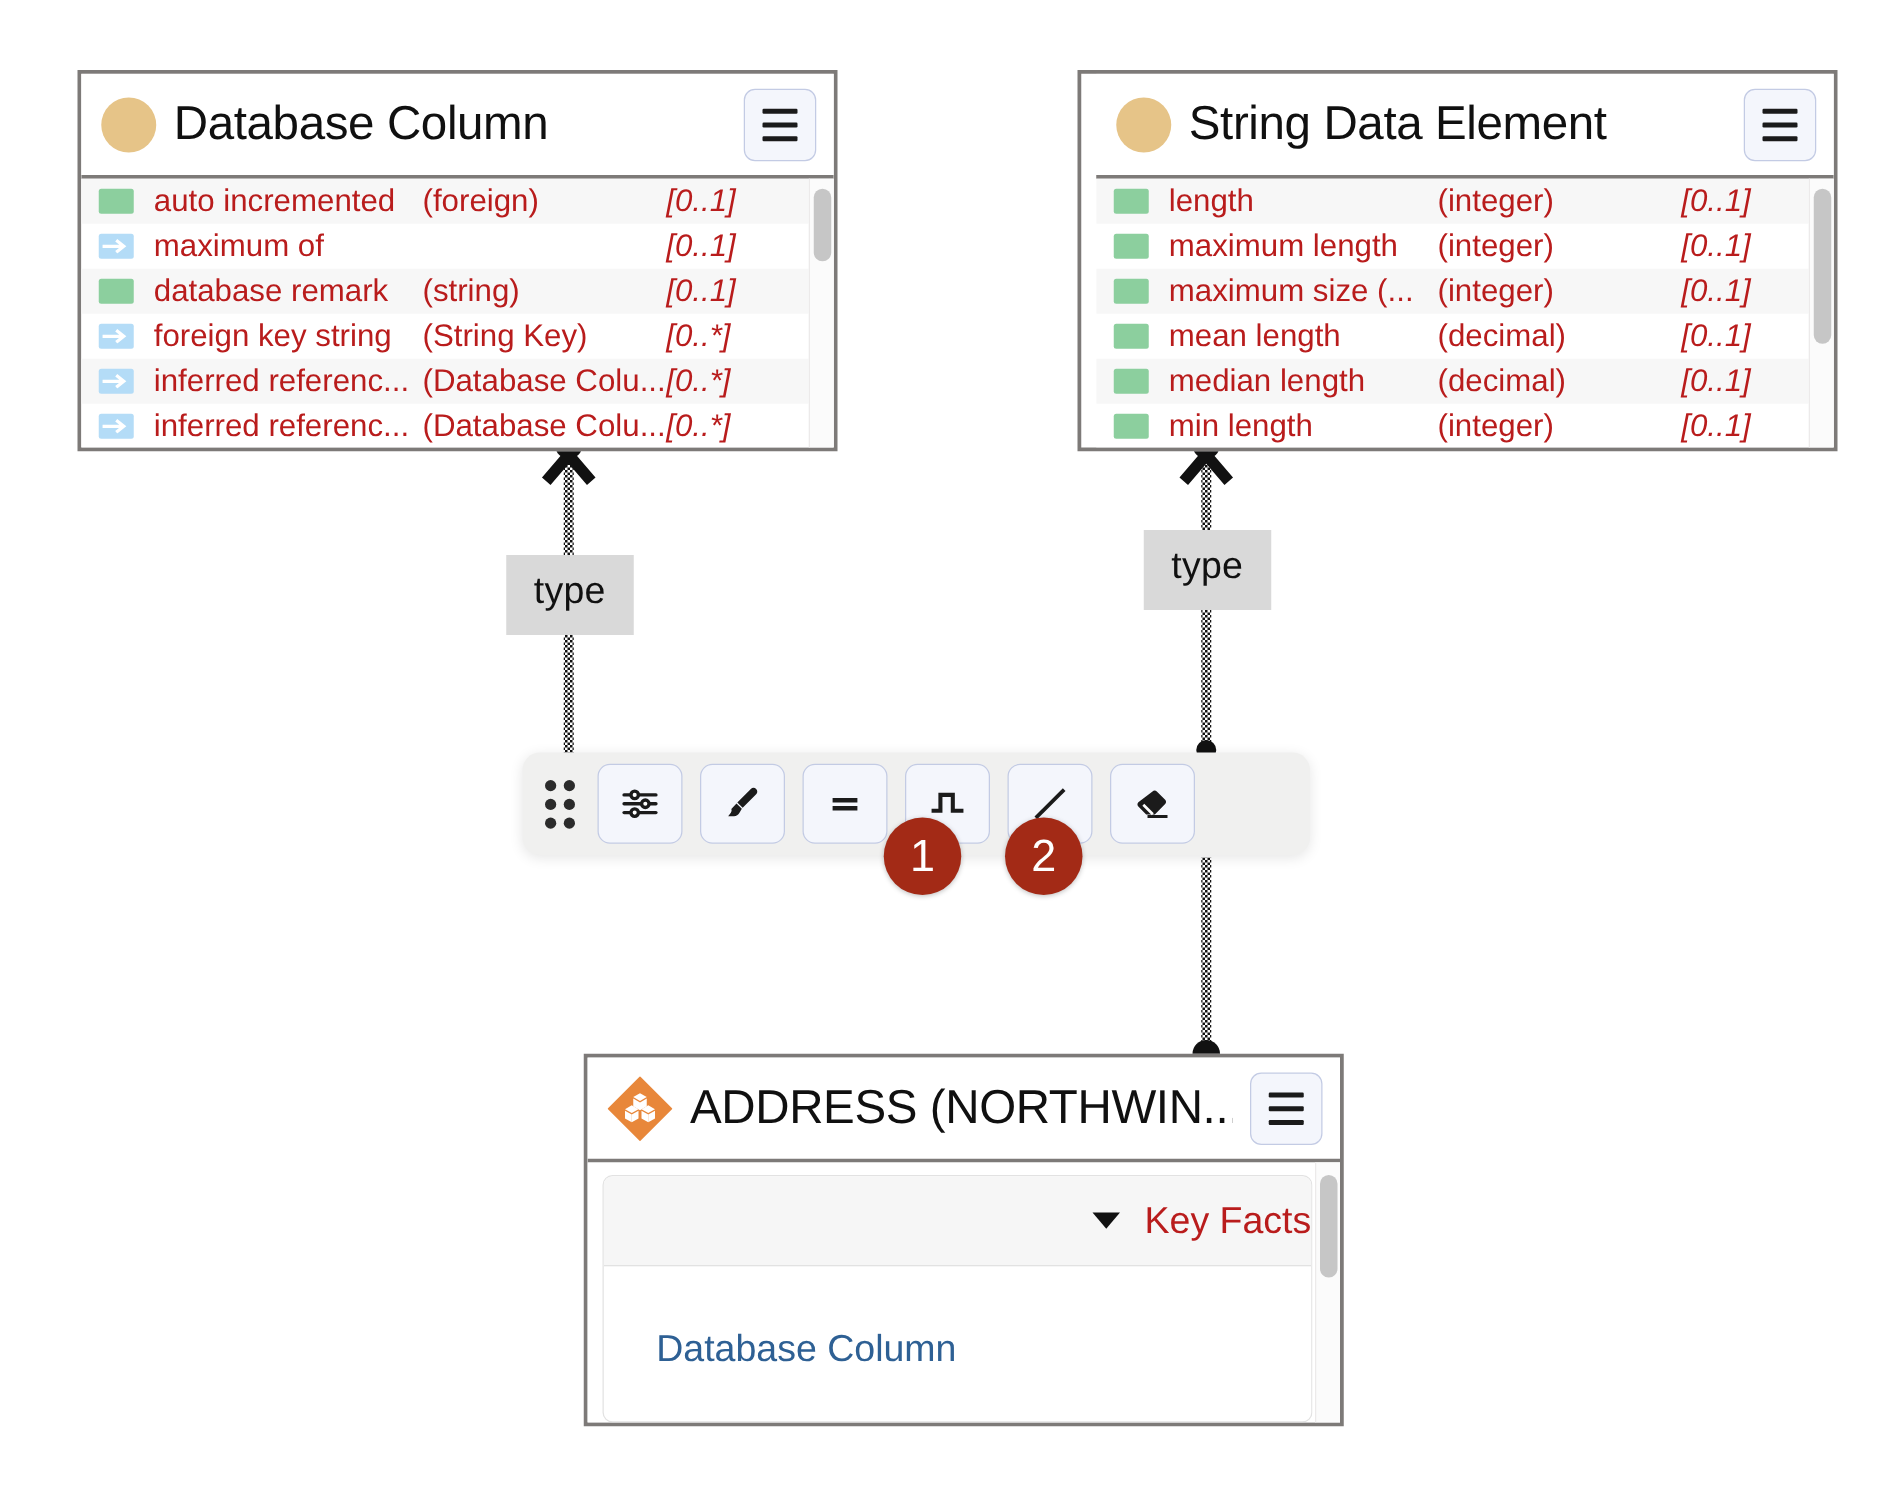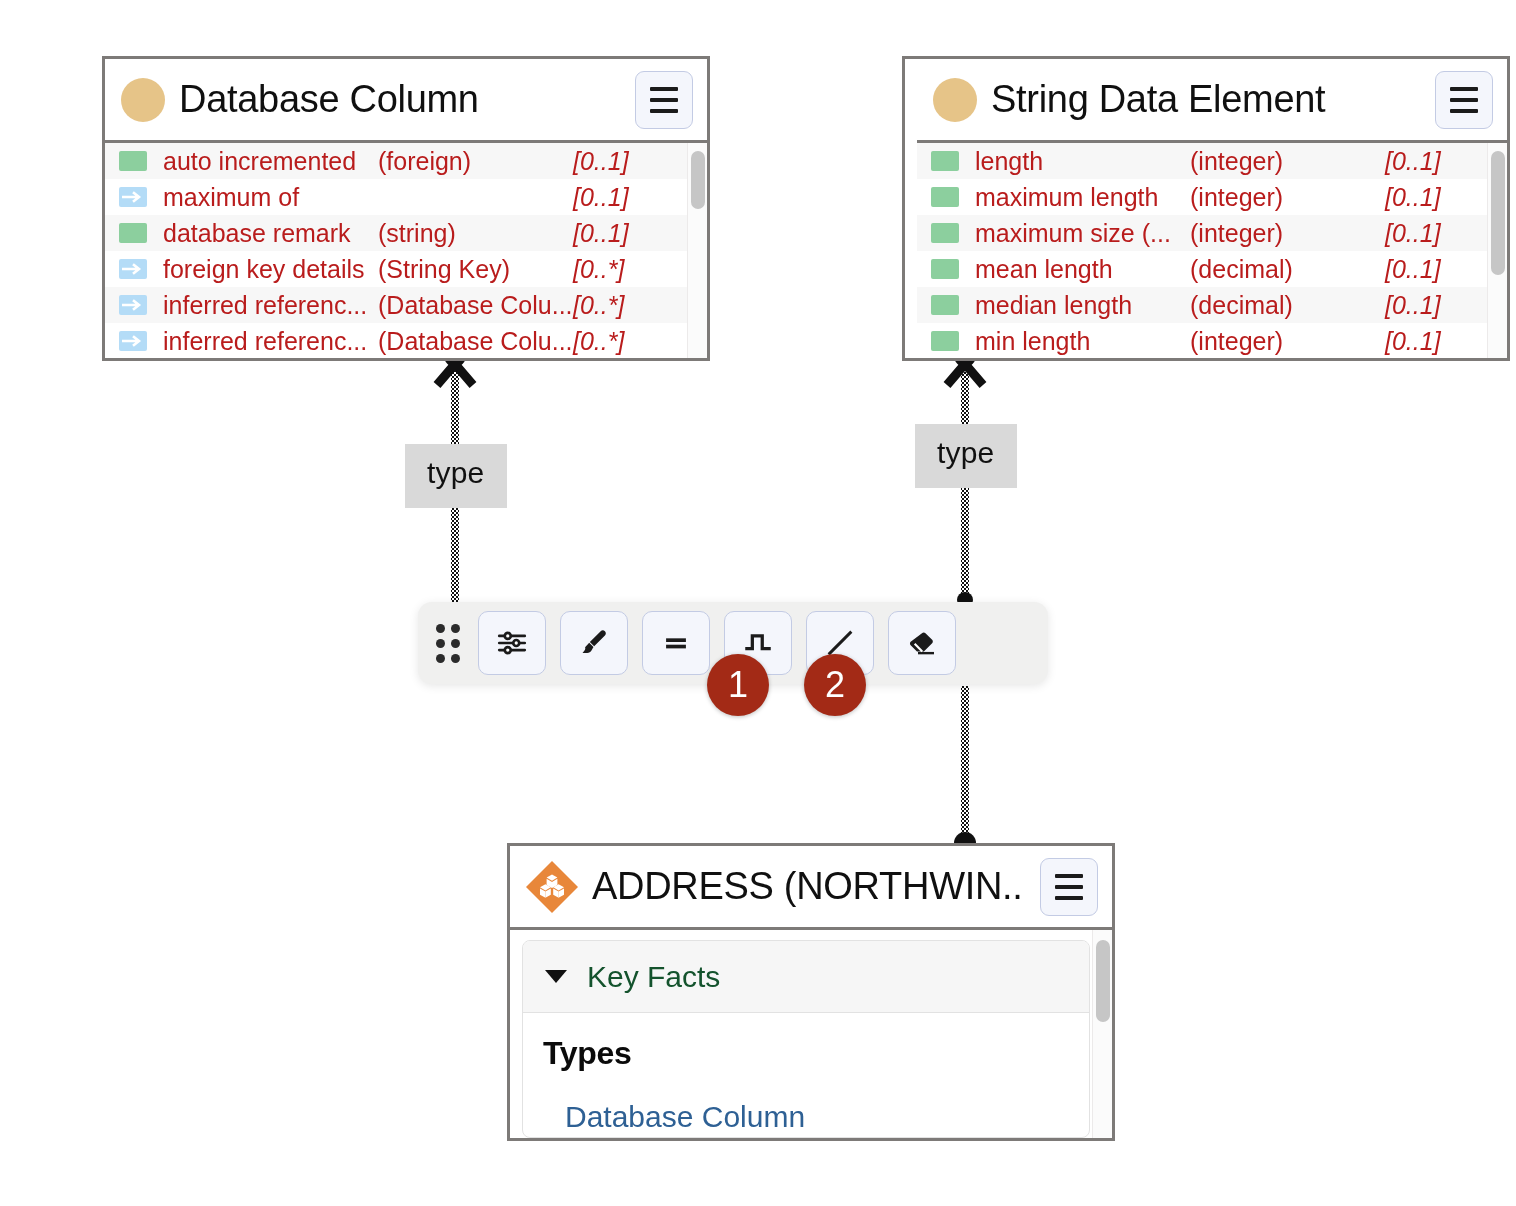--- a/index.html
+++ b/index.html
@@ -28,21 +28,20 @@
     white-space:nowrap;
   }
 
   
   .node{
     position:absolute;
     border:3px solid #7d7a78;
     background:#ffffff;
     box-sizing:border-box;
     overflow:hidden;
-    margin-left:40px;
   }
   .node-header{
     display:flex;align-items:center;
     height:84px;
     padding:0 14px 0 16px;
     background:#ffffff;
     border-bottom:3px solid #7d7a78;
     box-sizing:border-box;
     gap:14px;
   }
@@ -109,21 +108,21 @@
   
   .kf-wrap{position:absolute;left:0;top:0;right:22px;bottom:0;overflow:hidden;padding:10px 0 0 12px;box-sizing:border-box;}
   .kf-panel{
     border:1px solid #e2e2e2;border-radius:8px;background:#ffffff;
     height:100%;box-sizing:border-box;overflow:hidden;
   }
   .kf-head{
     display:flex;align-items:center;gap:20px;
     height:72px;background:#f6f6f6;border-bottom:1px solid #e2e2e2;
     padding-left:22px;box-sizing:border-box;
-    font-size:30px;color:#14532d;
+    font-size:30px;color:#b91c1c;justify-content:flex-end;
   }
   .caret{width:0;height:0;border-left:11px solid transparent;border-right:11px solid transparent;border-top:13px solid #111;}
   .kf-section{padding:22px 0 0 20px;}
   .kf-title{font-size:32px;font-weight:bold;color:#0b0b0b;letter-spacing:-0.3px;}
   .kf-link{font-size:30px;color:#2e6094;margin-top:28px;margin-left:22px;}
 
   
   .toolbar{
     position:absolute;
     background:#f0f0ef;
@@ -225,21 +224,21 @@
           <div class="r-type">(string)</div>
           <div class="r-card">[0..1]</div>
         </div>
 
         <div class="row">
           <div class="sw rel">
             <svg width="22" height="12" viewBox="0 0 22 12">
                 <path d="M1 6 H15 M12 2 L17 6 L12 10" stroke="#ffffff" stroke-width="2.6" fill="none" stroke-linecap="square"></path>
               </svg>
           </div>
-          <div class="r-name">foreign key details</div>
+          <div class="r-name">foreign key string</div>
           <div class="r-type">(String Key)</div>
           <div class="r-card">[0..*]</div>
         </div>
 
         <div class="row alt">
           <div class="sw rel">
             <svg width="22" height="12" viewBox="0 0 22 12">
                 <path d="M1 6 H15 M12 2 L17 6 L12 10" stroke="#ffffff" stroke-width="2.6" fill="none" stroke-linecap="square"></path>
               </svg>
           </div>
@@ -354,21 +353,20 @@
       </div>
     </div>
     <div class="node-body">
       <div class="kf-wrap">
         <div class="kf-panel">
           <div class="kf-head">
             <span class="caret"></span>
             <span>Key Facts</span>
           </div>
           <div class="kf-section">
-            <div class="kf-title">Types</div>
             <div class="kf-link">Database Column</div>
           </div>
         </div>
       </div>
       <div class="scroll-track">
         <div class="scroll-thumb" style="top:10px;height:82px;"></div>
       </div>
     </div>
   </div>
 

